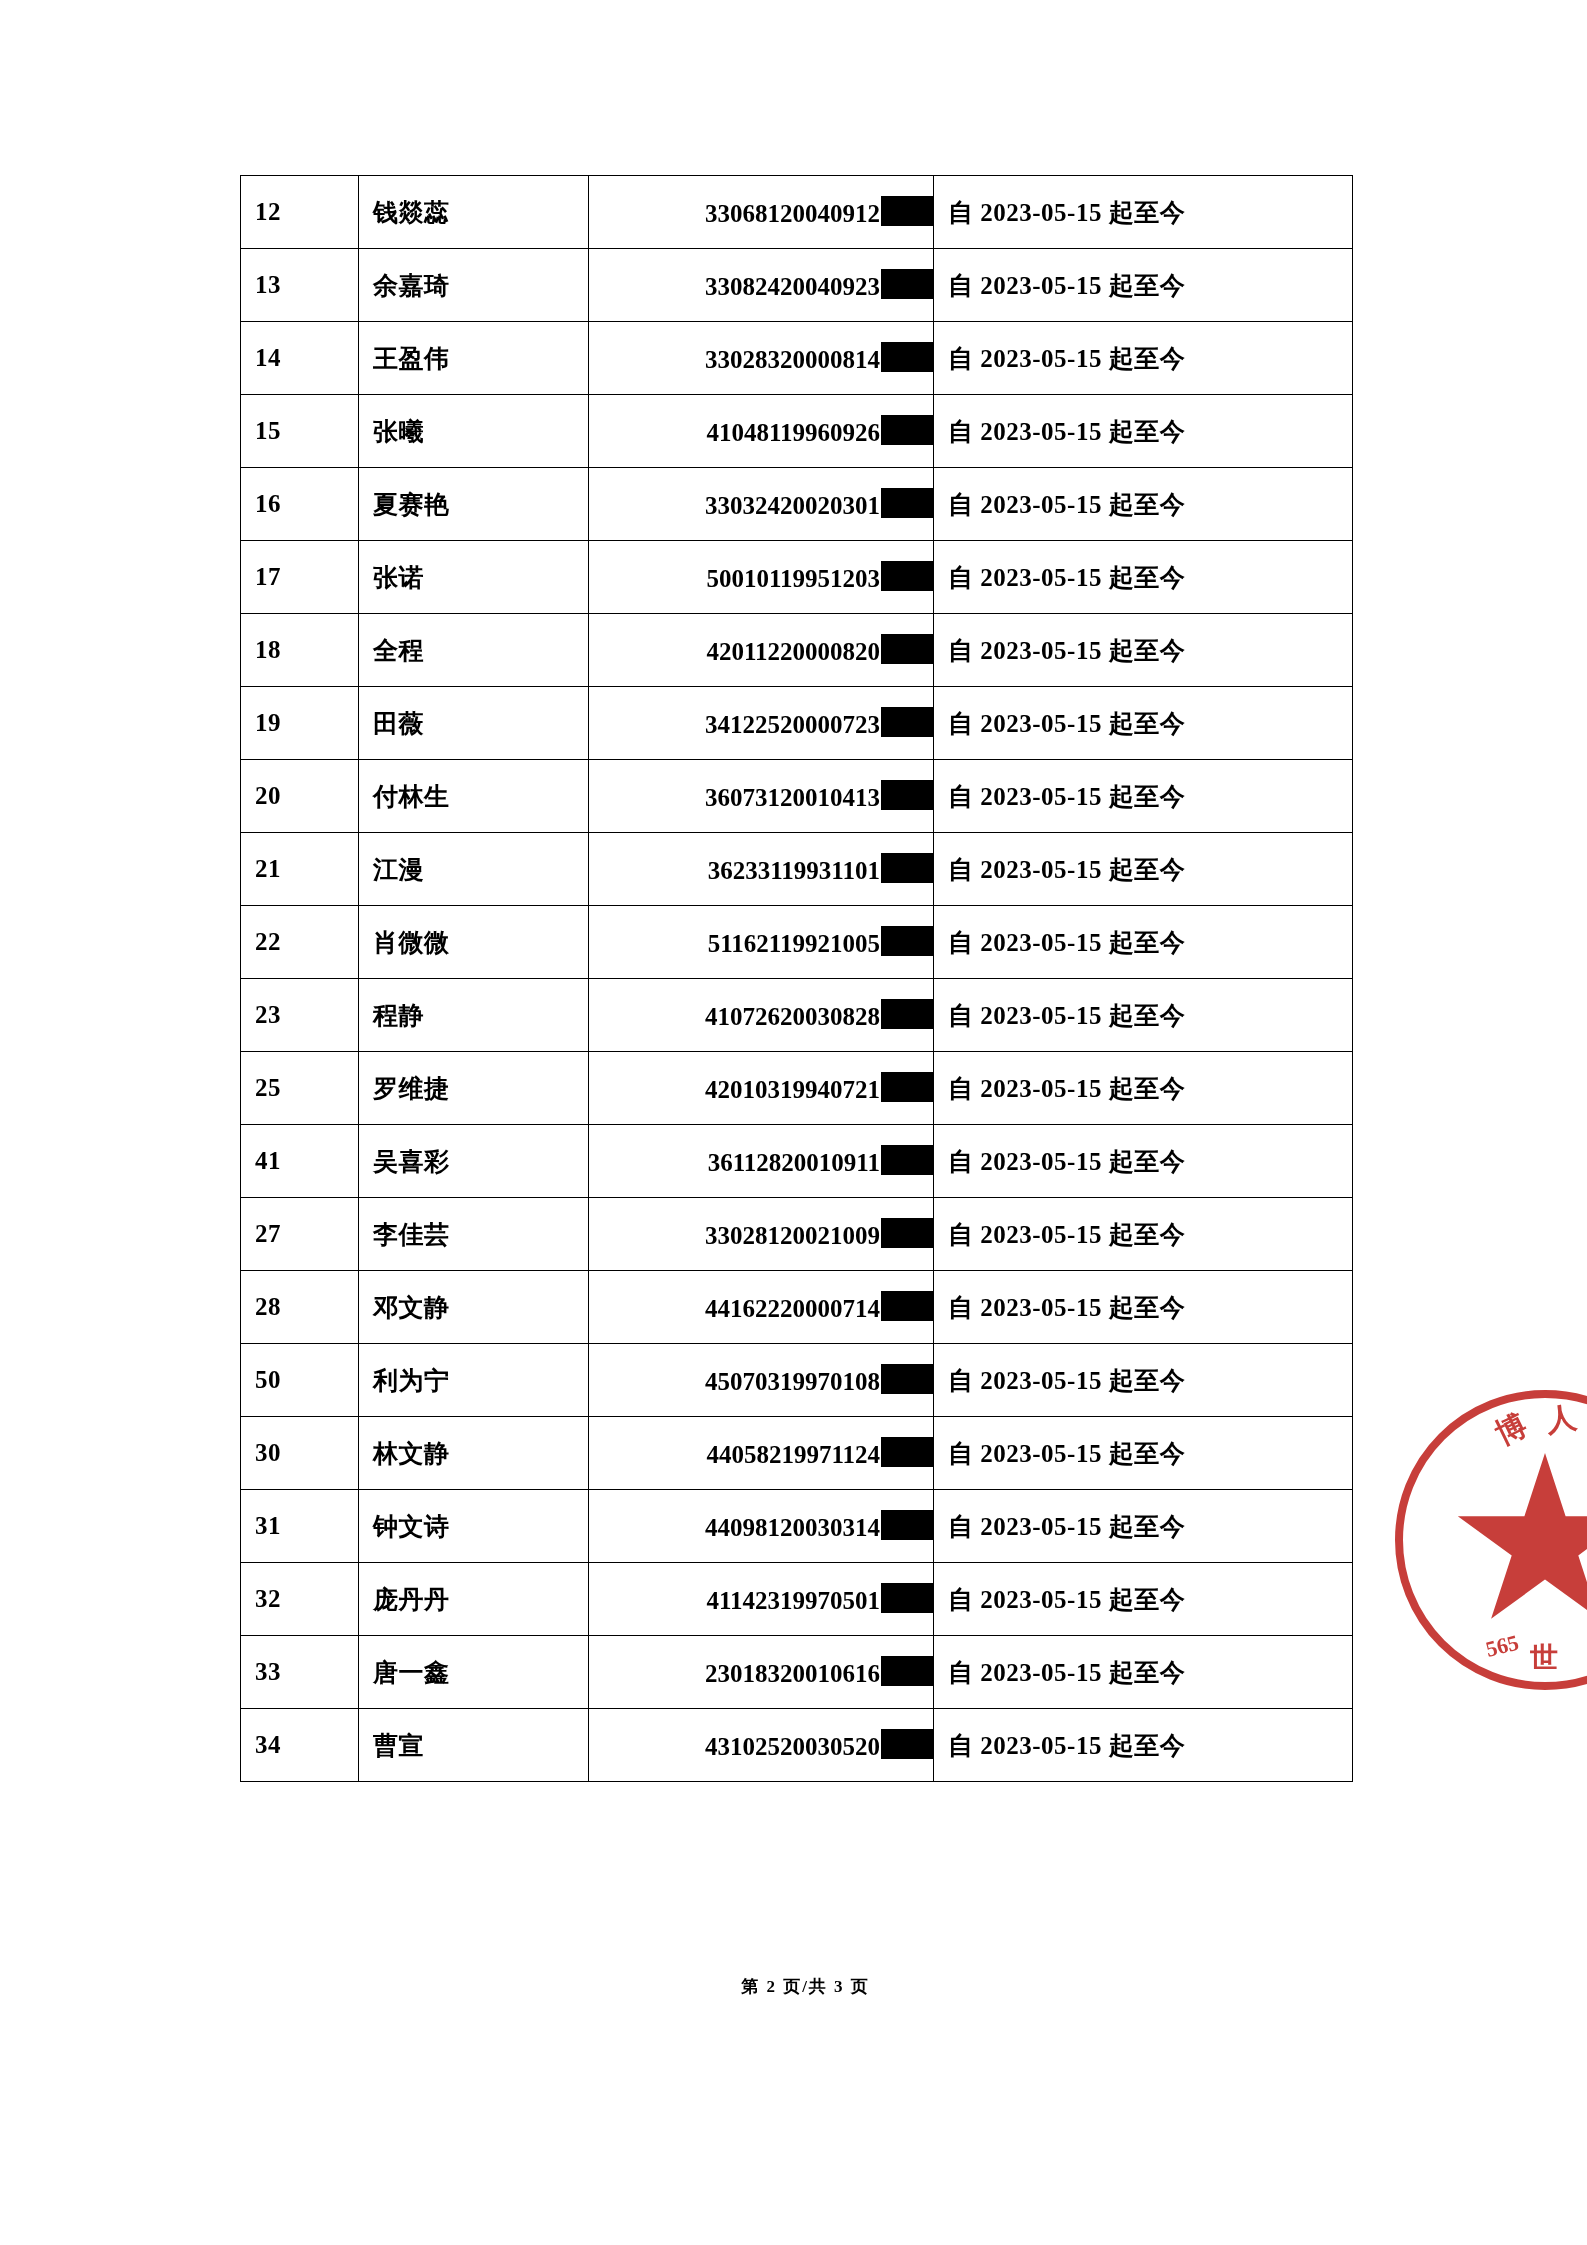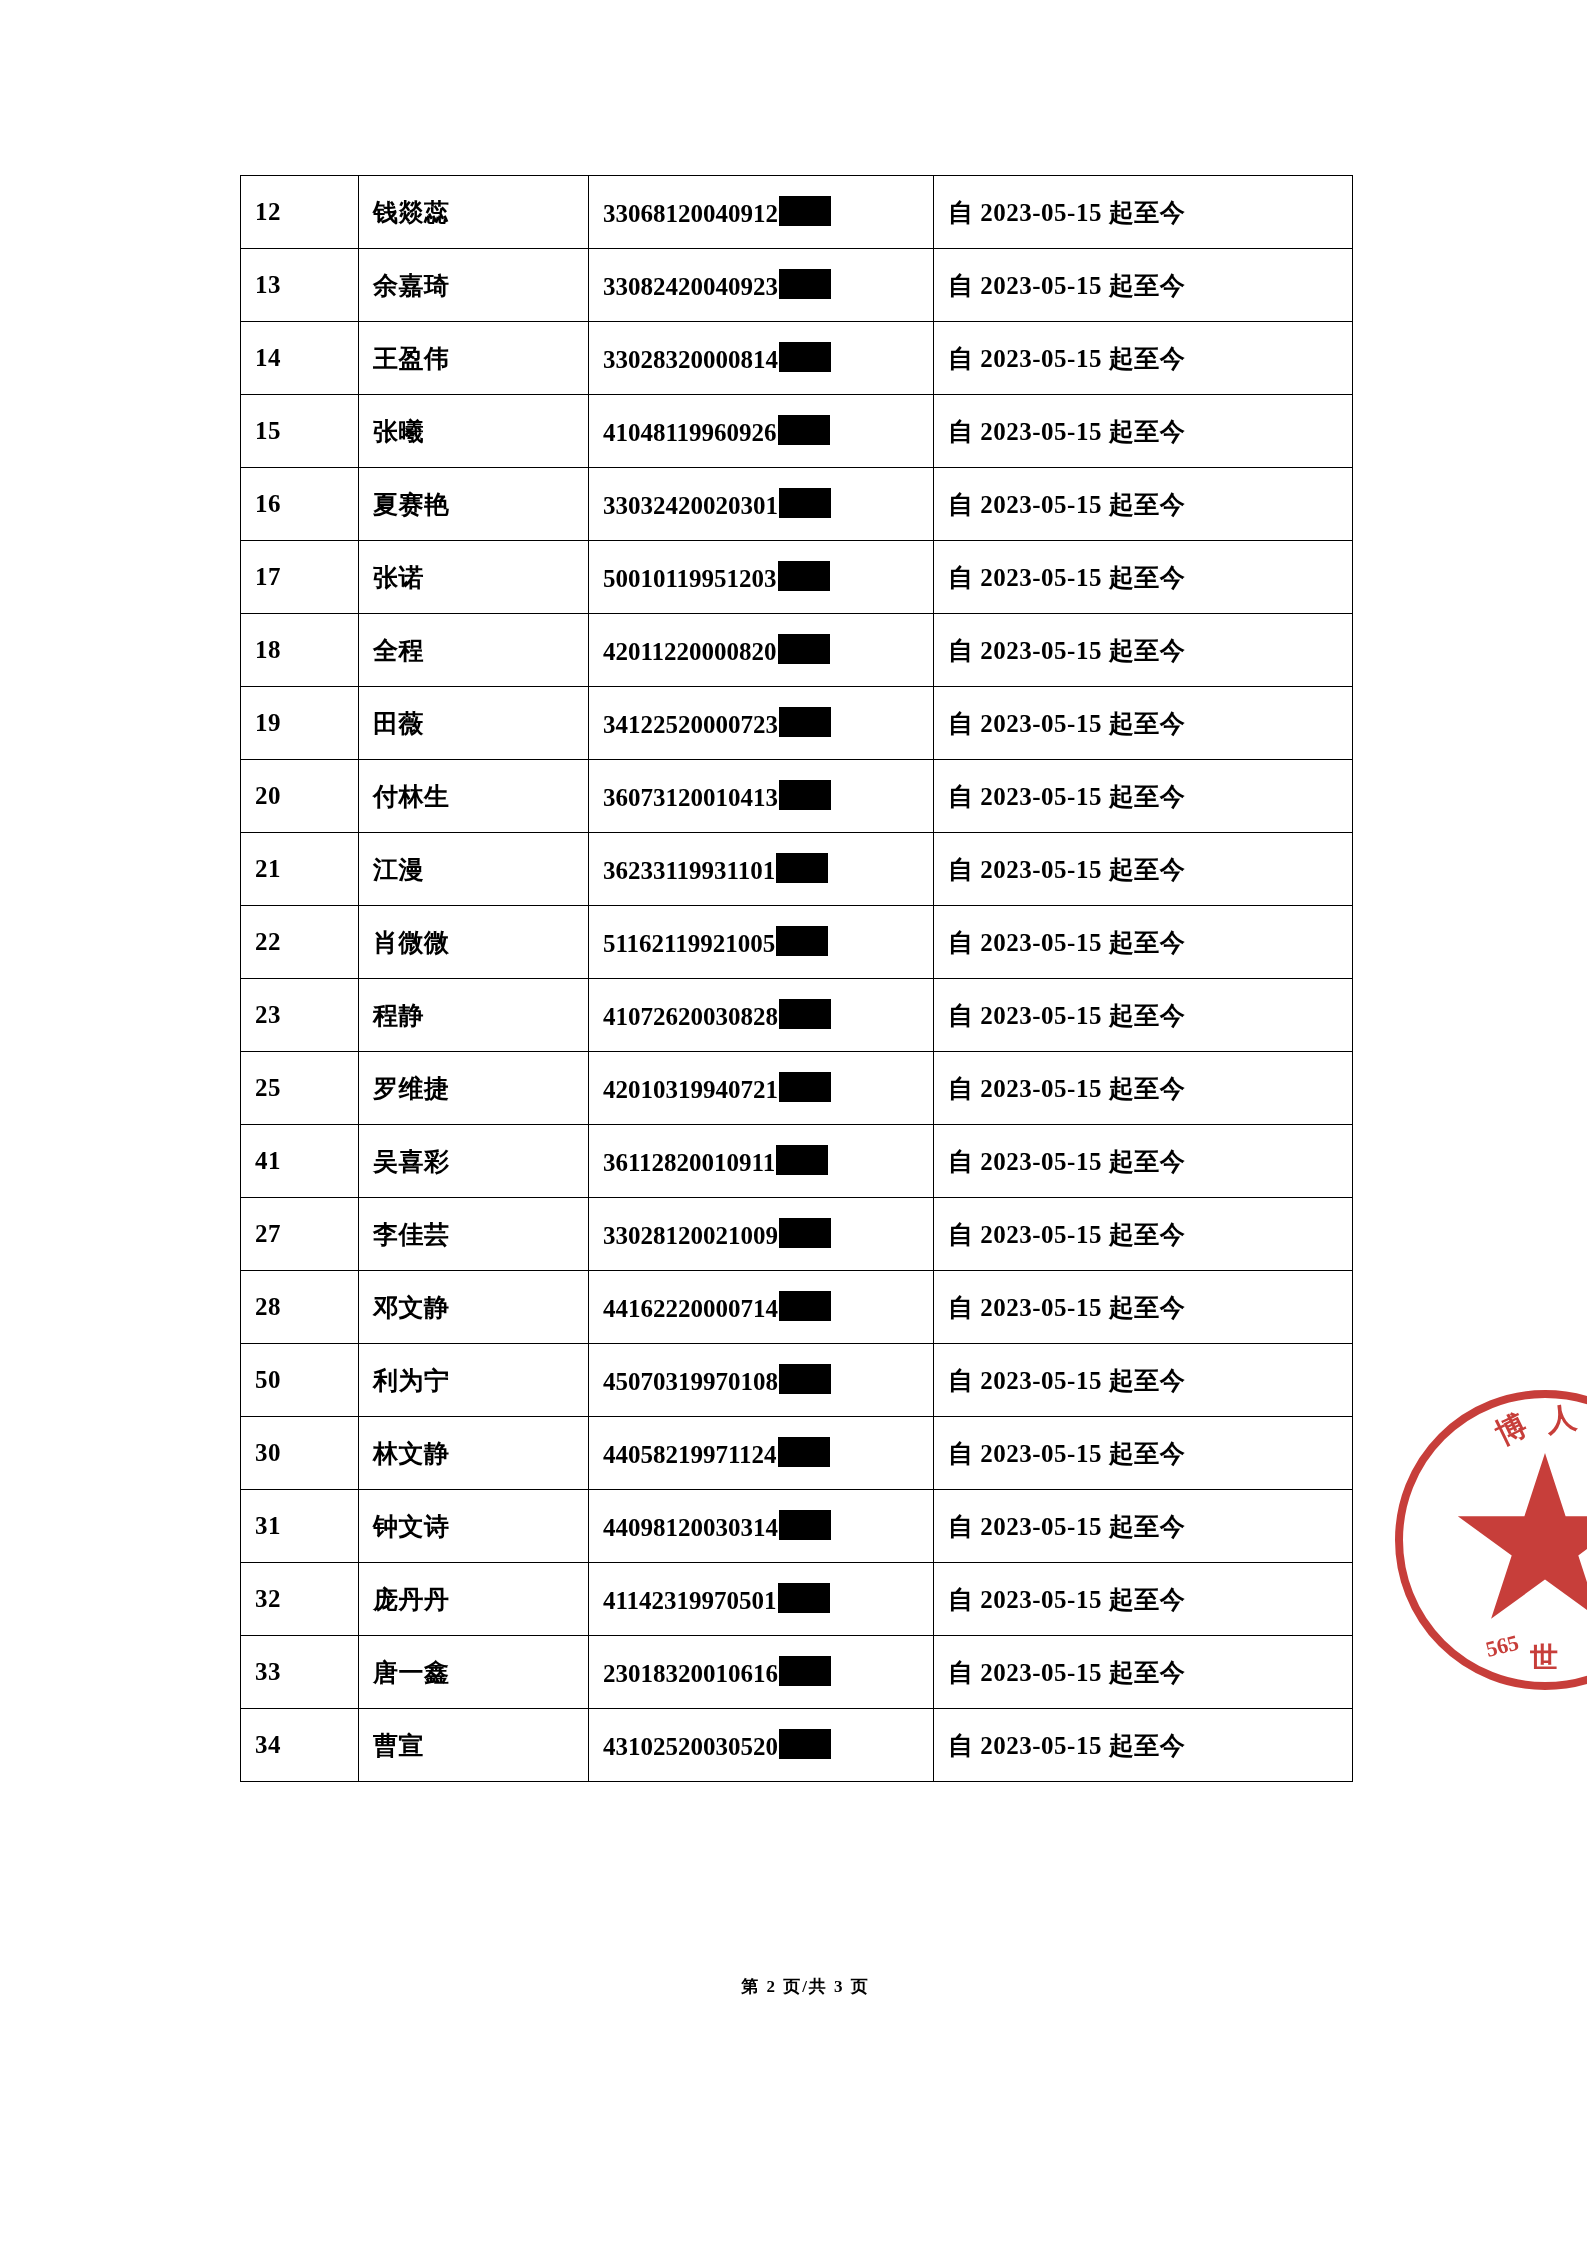--- a/index.html
+++ b/index.html
@@ -57,21 +57,21 @@
     padding-left: 16px;
     font-size: 25px;
   }
   td.name {
     text-align: left;
     padding-left: 26px;
     font-size: 27px;
     letter-spacing: 2px;
   }
   td.idcell {
-    text-align: left;
+    text-align: right;
     padding-left: 14px;
     white-space: nowrap;
     font-size: 25px;
   }
   td.term {
     text-align: left;
     padding-left: 26px;
     font-size: 26px;
   }
 

